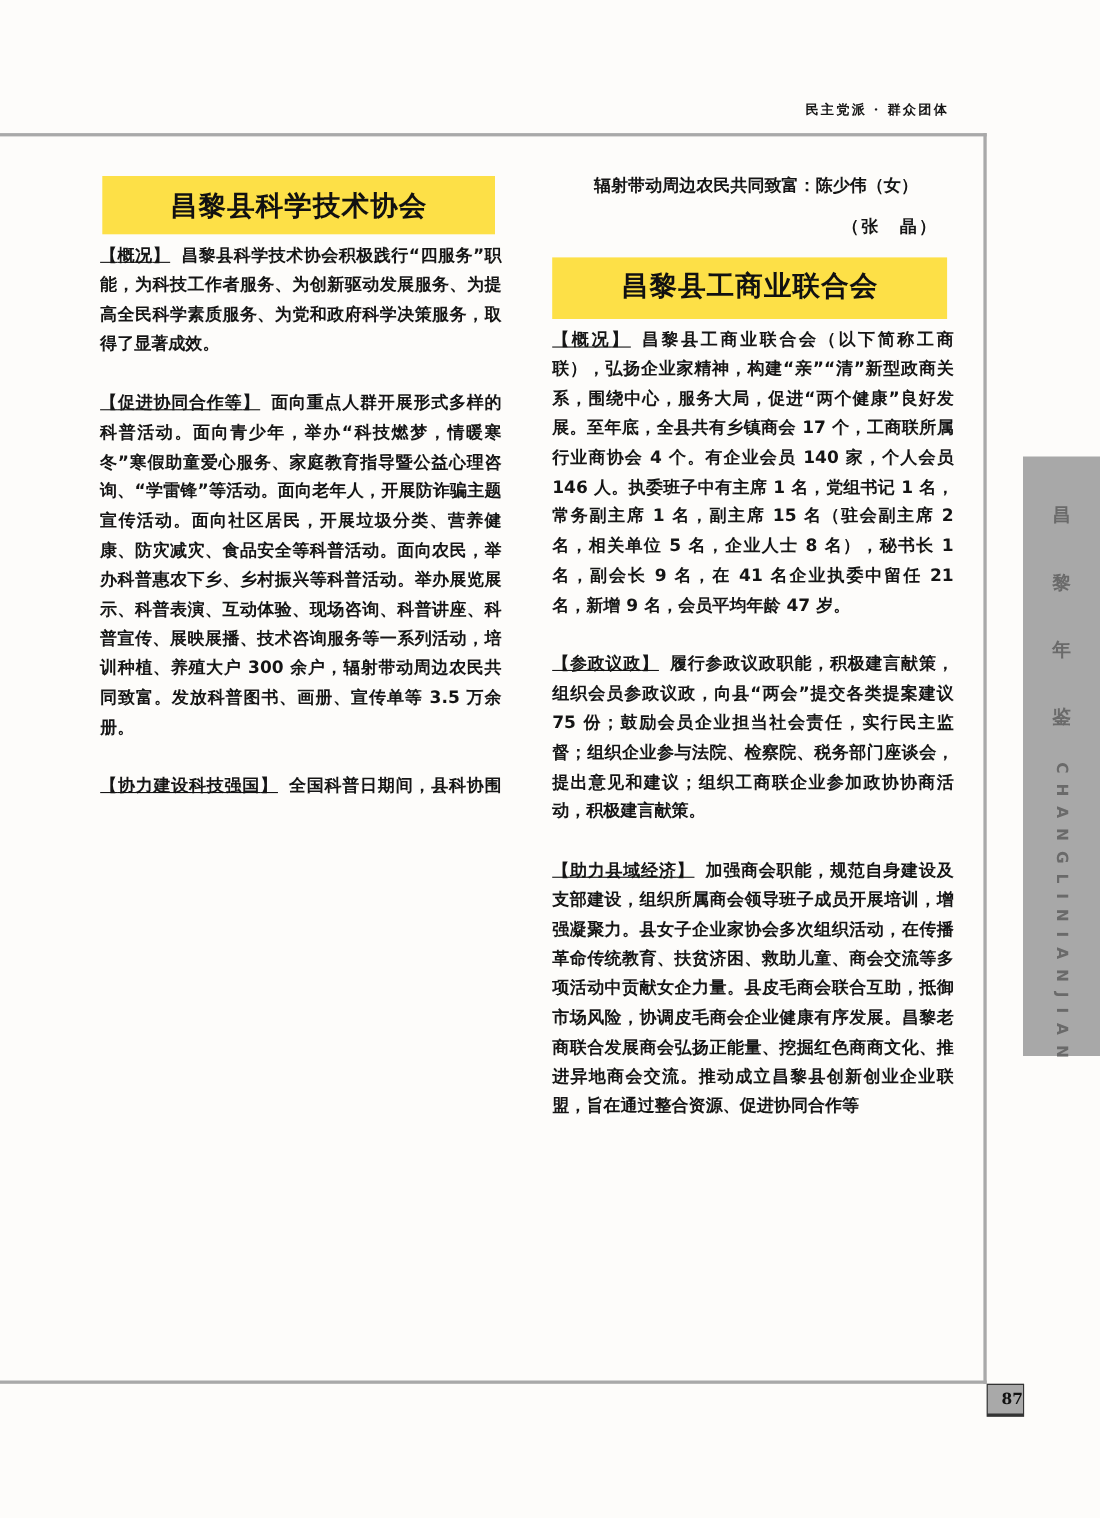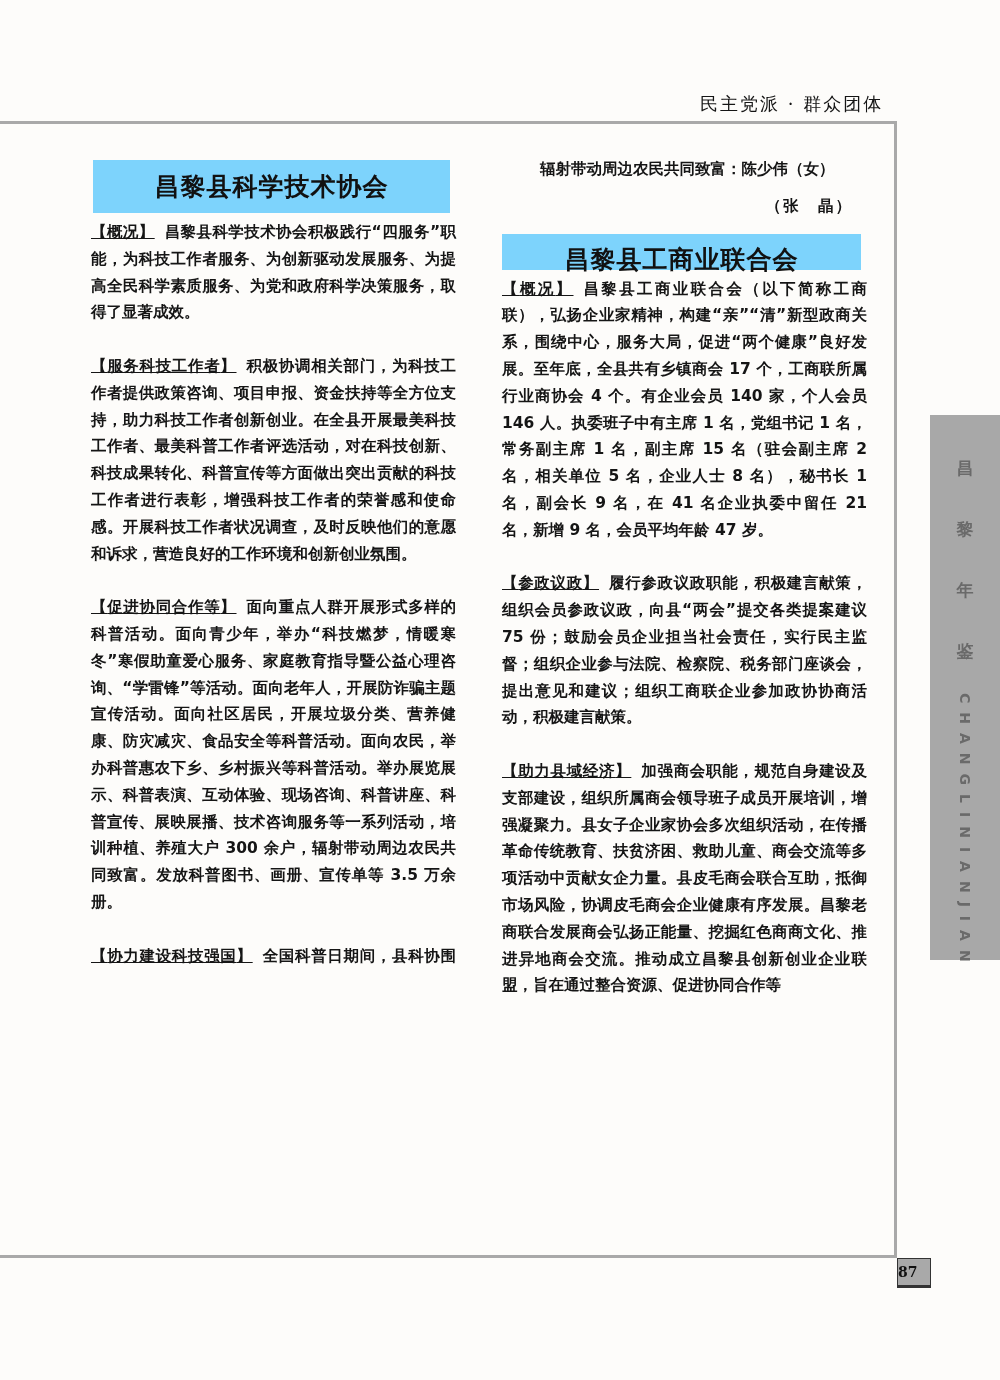--- a/index.html
+++ b/index.html
@@ -4,37 +4,37 @@
 <style>
   html, body { margin: 0; padding: 0; }
   body {
     width: 1000px; height: 1380px; position: relative; overflow: hidden;
     background: #fdfcfa;
     font-family: "DejaVu Sans", "Liberation Sans", sans-serif;
     color: #151515;
   }
   .running-head {
     position: absolute; top: 92px; left: 700px; width: 195px;
-    text-align: left; font-size: 18px; font-weight: normal; letter-spacing: 2px;
+    text-align: center; font-size: 12px; font-weight: bold; letter-spacing: 2px;
     font-family: "DejaVu Serif", "Liberation Serif", serif;
   }
   .frame-top { position: absolute; left: 0; top: 121px; width: 897px; height: 3px; background: #a9a9a9; }
   .frame-right { position: absolute; left: 894px; top: 121px; width: 3px; height: 1137px; background: #a9a9a9; }
   .frame-bottom { position: absolute; left: 0; top: 1255px; width: 897px; height: 3px; background: #a9a9a9; }
 
   .col { position: absolute; top: 160px; width: 365px; font-size: 15.5px; font-weight: bold; line-height: 26.8px; text-align: justify; }
   .col-left { left: 91px; }
   .col-right { left: 502px; top: 156px; }
 
   .section-title {
-    background: #7dd3fc; height: 53px; line-height: 53px; text-align: center;
+    background: #fde047; height: 53px; line-height: 53px; text-align: center;
     font-size: 25px; font-weight: bold; letter-spacing: 1px; color: #111;
     margin: 0 6px 6px 2px;
   }
-  .col-right .section-title { margin: 14px 6px 6px 0; height: 36px; line-height: 52px; }
+  .col-right .section-title { margin: 14px 6px 6px 0; height: 56px; line-height: 52px; }
 
   .para { margin: 0 0 26.8px 0; text-indent: 0; }
   .para .tag { font-weight: bold; text-decoration: underline; }
   .para .tag::before { content: "【"; }
   .para .tag::after { content: "】"; margin-right: 10px; }
   .para.cont { margin-bottom: 0; }
   .signature { text-align: right; padding-right: 0; margin: 0; }
   .signature.chair { text-align: left; padding-left: 38px; }
   .author { text-align: right; margin: 10px; letter-spacing: 2px; padding-right: 4px; }
 
@@ -44,40 +44,37 @@
     padding-top: 42px; box-sizing: border-box;
   }
   .side-tab .cn { color: #6a6a6a; font-size: 17px; font-weight: bold; margin-bottom: 38px;
     font-family: "DejaVu Serif", "Liberation Serif", serif; }
   .side-tab .en { color: #6a6a6a; font-size: 14px; font-weight: bold; writing-mode: vertical-rl;
     letter-spacing: 9px; margin-top: -8px; font-family: "DejaVu Sans", sans-serif; }
 
   .page-number {
     position: absolute; left: 897px; top: 1258px; width: 34px; height: 30px;
     background: #a9a9a9; border: 1px solid #333; border-bottom-width: 3px;
-    box-sizing: border-box; text-align: left; line-height: 26px;
+    box-sizing: border-box; text-align: right; line-height: 26px;
     font-size: 14px; font-weight: bold; font-family: "DejaVu Serif", serif; color: #111;
   }
 </style>
 </head>
 <body>
 
 <div class="running-head">民主党派 · 群众团体</div>
 <div class="frame-top"></div>
 <div class="frame-right"></div>
 <div class="frame-bottom"></div>
 
 <div class="col col-left">
   <div class="section-title">昌黎县科学技术协会</div>
 
   <p class="para">
     <span class="tag">概况</span><span>昌黎县科学技术协会积极践行“四服务”职能，为科技工作者服务、为创新驱动发展服务、为提高全民科学素质服务、为党和政府科学决策服务，取得了显著成效。</span>
-  </p>
-  <p class="para">
-    <span class="tag">服务科技工作者</span><span>积极协调相关部门，为科技工作者提供政策咨询、项目申报、资金扶持等全方位支持，助力科技工作者创新创业。在全县开展最美科技工作者、最美科普工作者评选活动，对在科技创新、科技成果转化、科普宣传等方面做出突出贡献的科技工作者进行表彰，增强科技工作者的荣誉感和使命感。开展科技工作者状况调查，及时反映他们的意愿和诉求，营造良好的工作环境和创新创业氛围。</span>
   </p>
   <p class="para">
     <span class="tag">促进协同合作等</span><span>面向重点人群开展形式多样的科普活动。面向青少年，举办“科技燃梦，情暖寒冬”寒假助童爱心服务、家庭教育指导暨公益心理咨询、“学雷锋”等活动。面向老年人，开展防诈骗主题宣传活动。面向社区居民，开展垃圾分类、营养健康、防灾减灾、食品安全等科普活动。面向农民，举办科普惠农下乡、乡村振兴等科普活动。举办展览展示、科普表演、互动体验、现场咨询、科普讲座、科普宣传、展映展播、技术咨询服务等一系列活动，培训种植、养殖大户 300 余户，辐射带动周边农民共同致富。发放科普图书、画册、宣传单等 3.5 万余册。</span>
   </p>
   <p class="para cont" style="height:27px;overflow:hidden;">
     <span class="tag">协力建设科技强国</span><span>全国科普日期间，县科协围绕“提升全民科学素质，协力建设科技强国”主题，联合县内高校、企事业单位、科普教育基地等，开展丰富多彩的科普活动，县科协 35 项活动通过全国科普日网络平台审核，扩大活动影响力。“小蘑菇大世界”主题研学活动入选全省企业开展科普活动典型案例。</span>
   </p>
 </div>
 
 <div class="col col-right">

